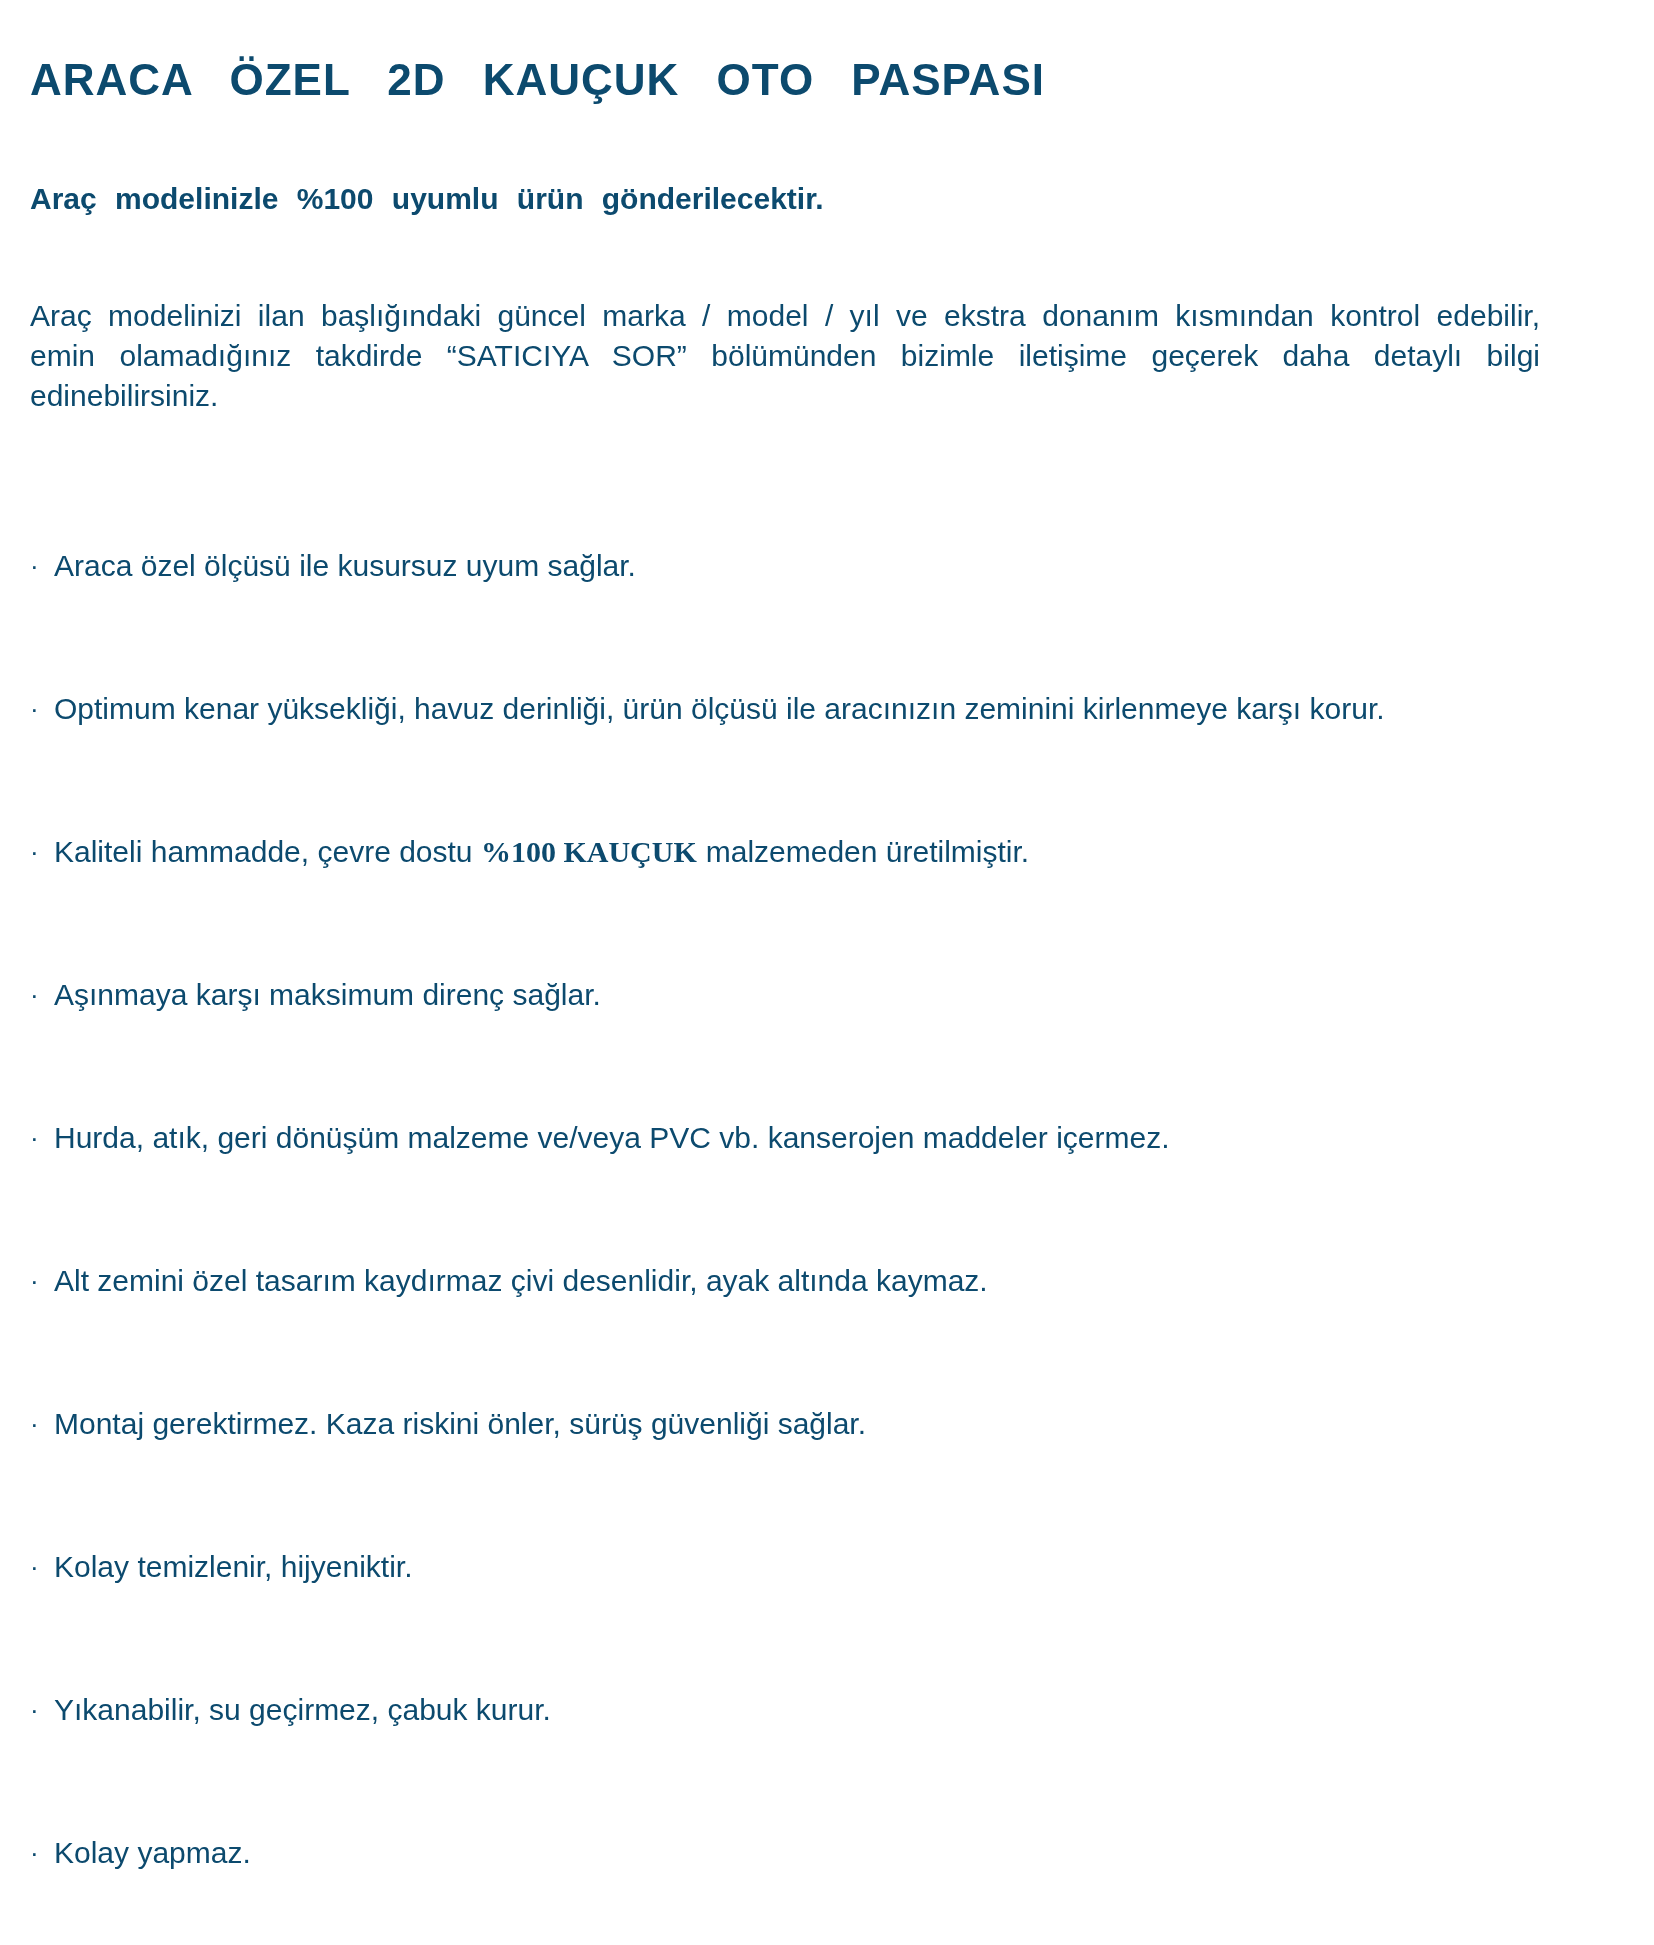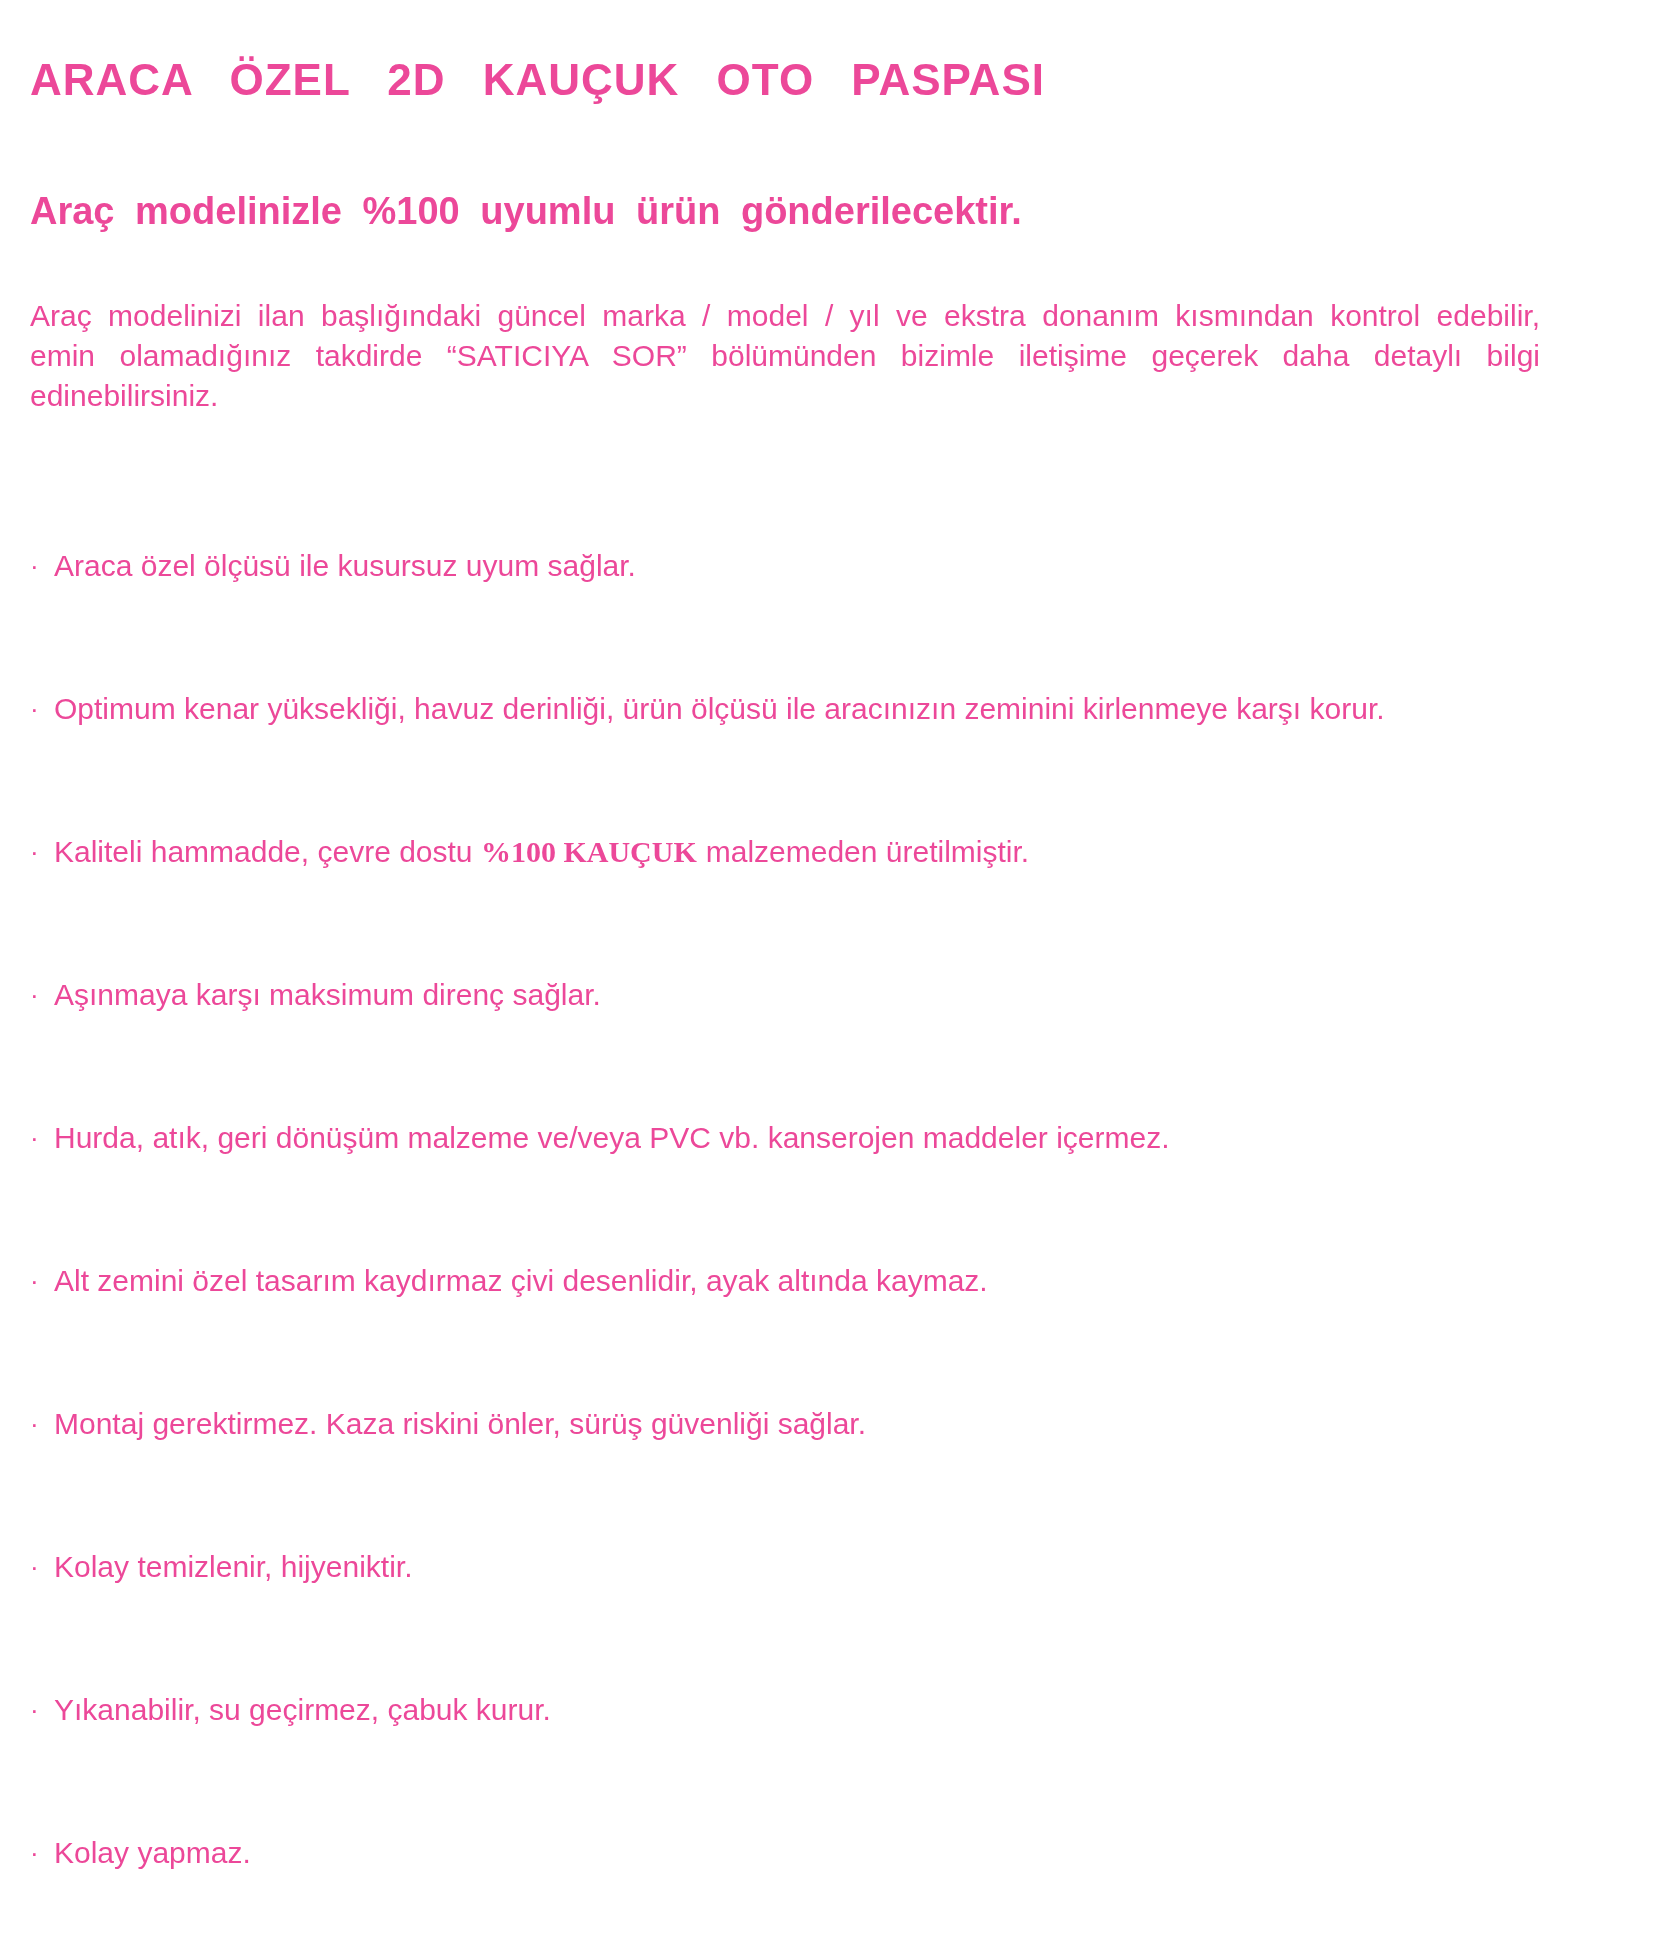--- a/index.html
+++ b/index.html
@@ -5,39 +5,39 @@
   html, body {
     margin: 0;
     padding: 0;
     background: #ffffff;
   }
   .page {
     position: relative;
     width: 1654px;
     height: 1945px;
     background: #ffffff;
-    color: #ec4899;
+    color: #0c4a6e;
     font-family: "Liberation Sans", "DejaVu Sans", sans-serif;
     overflow: hidden;
   }
   .doc-title {
     position: absolute;
     top: 26px;
     left: 30px;
     font-size: 44px;
     font-weight: bold;
     letter-spacing: 1px;
     word-spacing: 24px;
     white-space: nowrap;
   }
   .intro-line {
     position: absolute;
     top: 152px;
     left: 30px;
-    font-size: 38px;
+    font-size: 30px;
     font-weight: bold;
     word-spacing: 10px;
     white-space: nowrap;
   }
   .intro-paragraph {
     position: absolute;
     top: 266px;
     left: 30px;
     width: 1510px;
     font-size: 30px;

